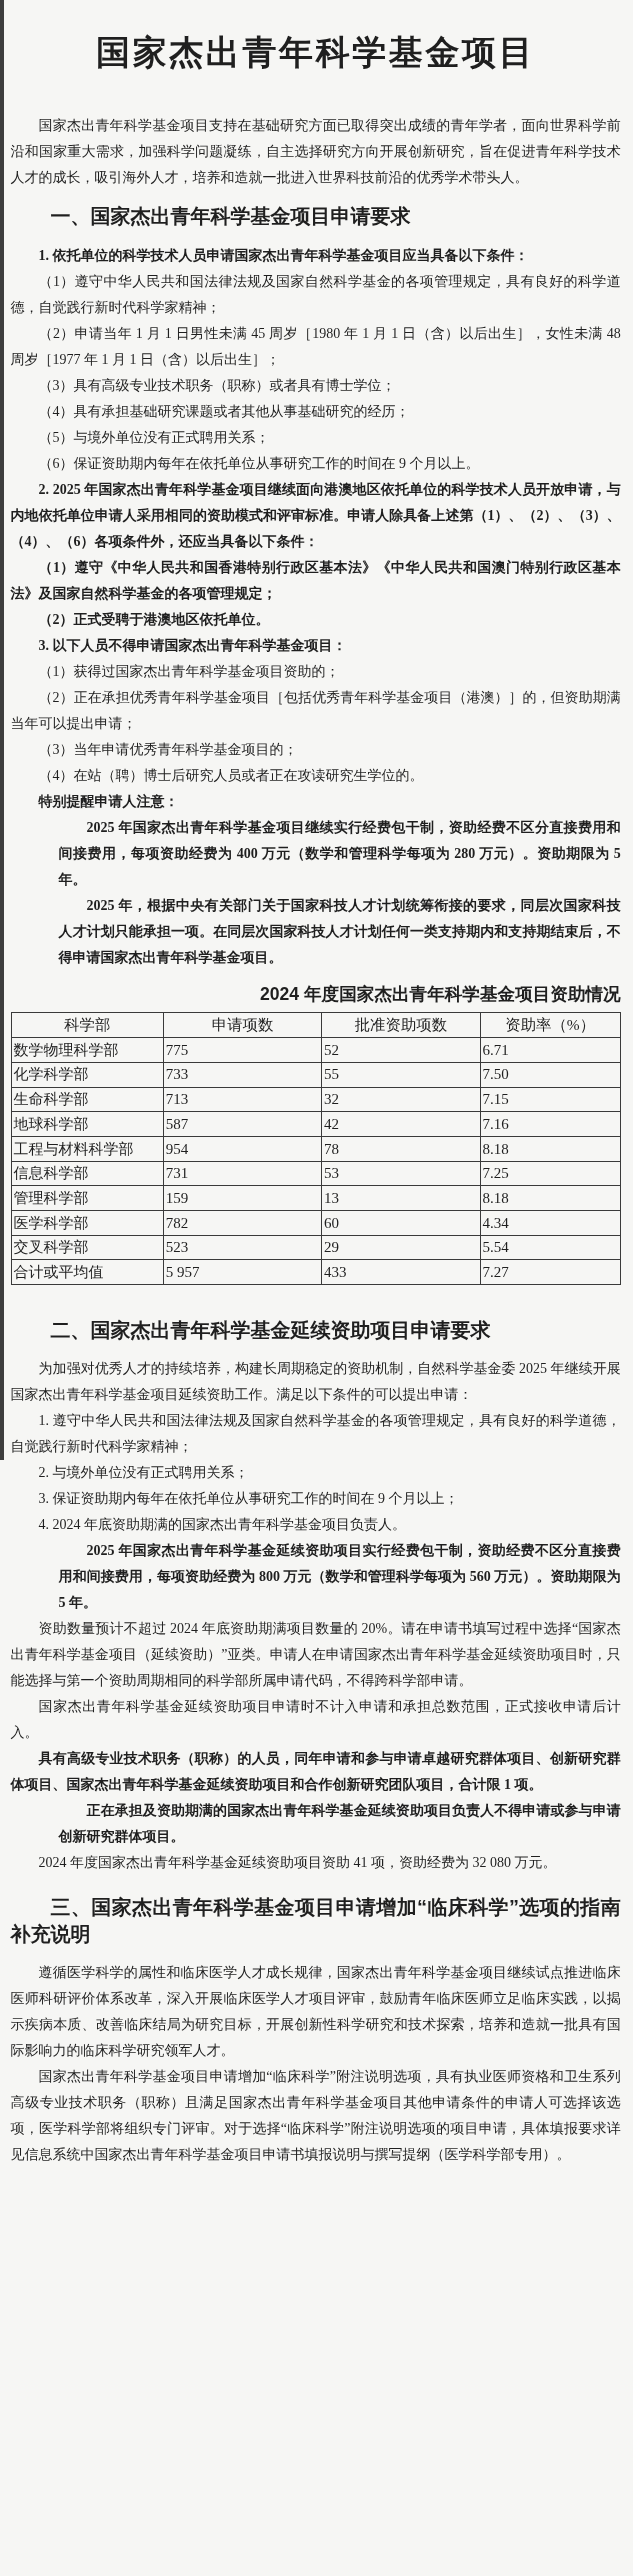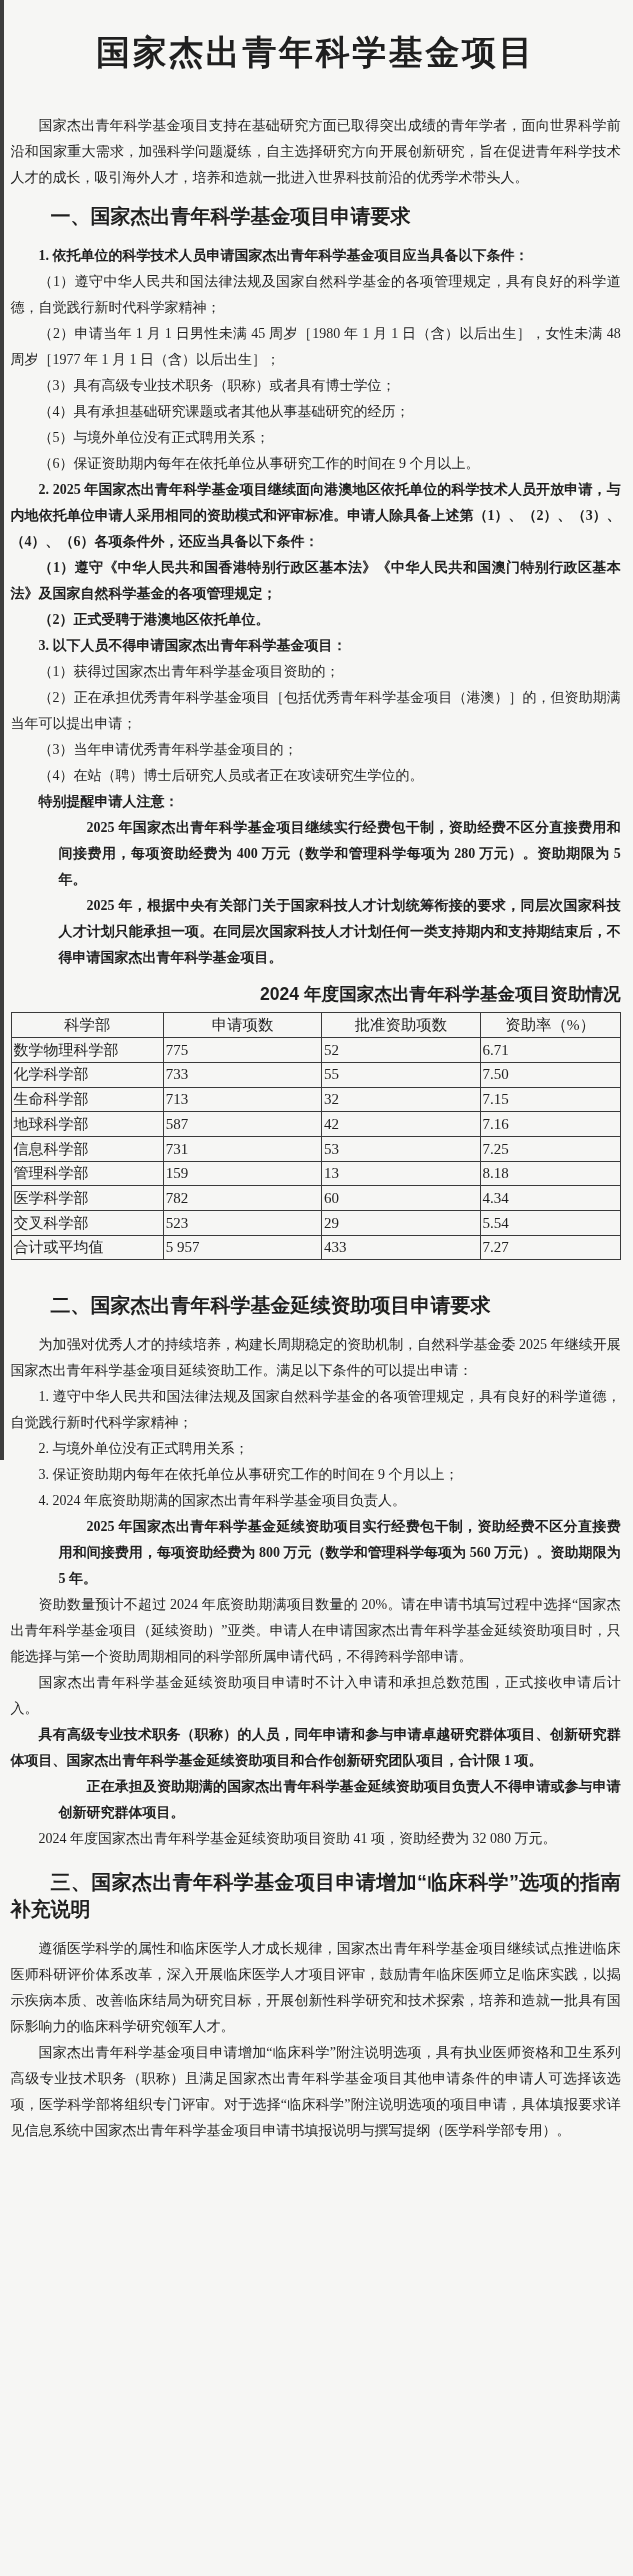--- a/index.html
+++ b/index.html
@@ -123,20 +123,26 @@
           <td>32</td>
           <td>7.15</td>
         </tr>
         <tr>
           <td>地球科学部</td>
           <td>587</td>
           <td>42</td>
           <td>7.16</td>
         </tr>
         <tr>
+          <td>工程与材料科学部</td>
+          <td>954</td>
+          <td>78</td>
+          <td>8.18</td>
+        </tr>
+        <tr>
           <td>信息科学部</td>
           <td>731</td>
           <td>53</td>
           <td>7.25</td>
         </tr>
         <tr>
           <td>管理科学部</td>
           <td>159</td>
           <td>13</td>
           <td>8.18</td>

